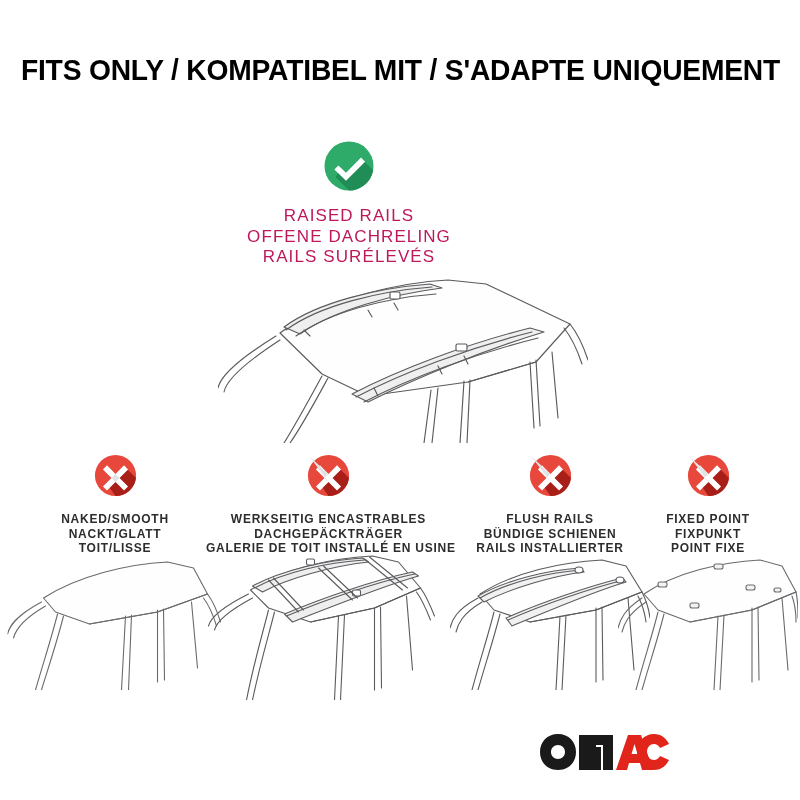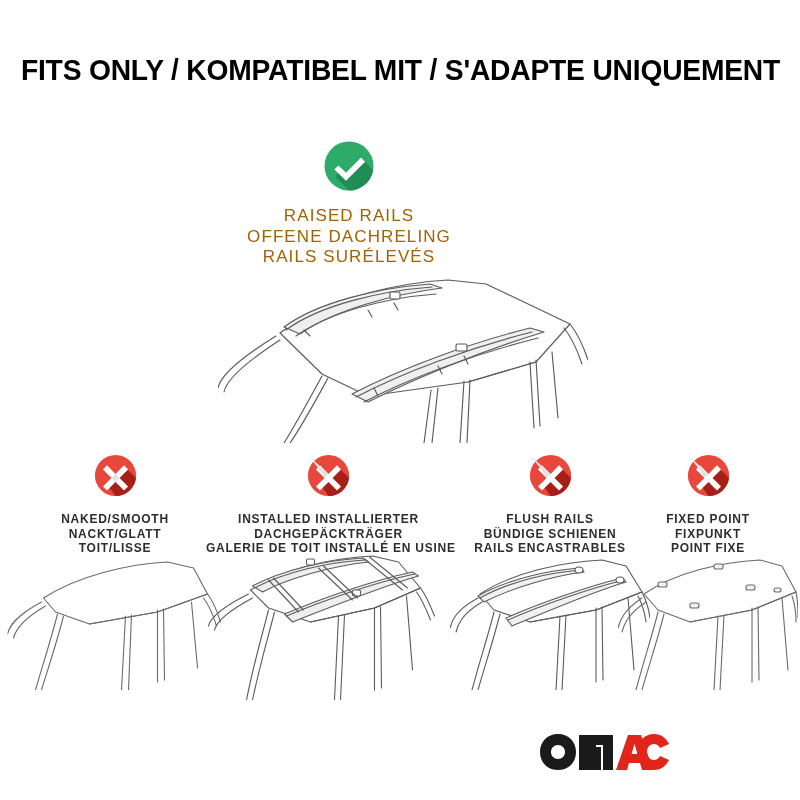--- a/index.html
+++ b/index.html
@@ -40,21 +40,21 @@
     display:block;
   }
   .hero-labels{
     margin-top:12px;
     line-height:20.5px;
   }
   .hero-labels .ln{
     display:block;
     font-size:17px;
     letter-spacing:1.1px;
-    color:#a16207;
+    color:#be185d;
     font-weight:400;
   }
 
   .hero-art{
     position:absolute;
     left:218px;
     top:278px;
     width:370px;
     height:165px;
   }
@@ -204,21 +204,21 @@
     <div class="item item-factory">
       <div class="icon-wrap">
         <svg class="badge-x" viewBox="0 0 64 64">
           <circle cx="32" cy="32" r="28" fill="#e8473c"></circle>
           <path d="M32 60a28 28 0 0 0 27.9-24.6L45.3 20.8 32 32 20 42.8z" fill="#a81f18"></path>
           <path d="M43.6 18.2 32 29.8 20.4 18.2l-5.5 5.5L26.5 35.3 14.9 46.9l5.5 5.5L32 40.8l11.6 11.6 5.5-5.5L37.5 35.3l11.6-11.6z" fill="#ffffff"></path>
           <path d="M26.5 35.3 32 29.8 5.5 5.5L32 40.8z" fill="#e3e3e3"></path>
         </svg>
       </div>
       <div class="labels">
-        <span class="ln">INSTALLED INSTALLIERTER</span>
+        <span class="ln">WERKSEITIG ENCASTRABLES</span>
         <span class="ln">DACHGEPÄCKTRÄGER</span>
         <span class="ln">GALERIE DE TOIT INSTALLÉ EN USINE</span>
       </div>
       <svg class="art" viewBox="0 0 245 150">
         <g fill="none" stroke="#5b5b5f" stroke-width="1.1" stroke-linejoin="round" stroke-linecap="round">
           <path d="M44 40 C78 18 126 8 166 6 L192 12 L214 38 L168 58 L104 72 L62 58 Z" fill="#fefefe"></path>
 
           <path d="M46 36 C76 20 120 10 156 8 L162 12 C126 16 82 28 56 42 Z" fill="#eee"></path>
           <path d="M48 38 C78 22 122 12 158 10"></path>
           <rect x="100" y="9" width="8" height="6" rx="1.5" fill="#fff"></rect>
@@ -250,21 +250,21 @@
         <svg class="badge-x" viewBox="0 0 64 64">
           <circle cx="32" cy="32" r="28" fill="#e8473c"></circle>
           <path d="M32 60a28 28 0 0 0 27.9-24.6L45.3 20.8 32 32 20 42.8z" fill="#a81f18"></path>
           <path d="M43.6 18.2 32 29.8 20.4 18.2l-5.5 5.5L26.5 35.3 14.9 46.9l5.5 5.5L32 40.8l11.6 11.6 5.5-5.5L37.5 35.3l11.6-11.6z" fill="#ffffff"></path>
           <path d="M26.5 35.3 32 29.8 5.5 5.5L32 40.8z" fill="#e3e3e3"></path>
         </svg>
       </div>
       <div class="labels">
         <span class="ln">FLUSH RAILS</span>
         <span class="ln">BÜNDIGE SCHIENEN</span>
-        <span class="ln">RAILS ENCASTRABLES</span>
+        <span class="ln">RAILS INSTALLIERTER</span>
       </div>
       <svg class="art" viewBox="0 0 200 140">
         <g fill="none" stroke="#5b5b5f" stroke-width="1.1" stroke-linejoin="round" stroke-linecap="round">
           <path d="M30 44 C64 22 112 12 152 10 L176 16 L192 42 L146 60 L80 72 L44 60 Z" fill="#fefefe"></path>
 
           <path d="M28 46 C56 30 98 20 130 18 L134 22 C102 26 62 38 34 52 Z" fill="#f1f1f1"></path>
           <path d="M30 48 C58 32 100 22 132 20"></path>
           <ellipse cx="129" cy="20" rx="4" ry="3" fill="#fff"></ellipse>
 
           <path d="M56 68 C92 52 140 36 172 28 L176 32 C142 42 96 62 62 76 Z" fill="#f1f1f1"></path>

